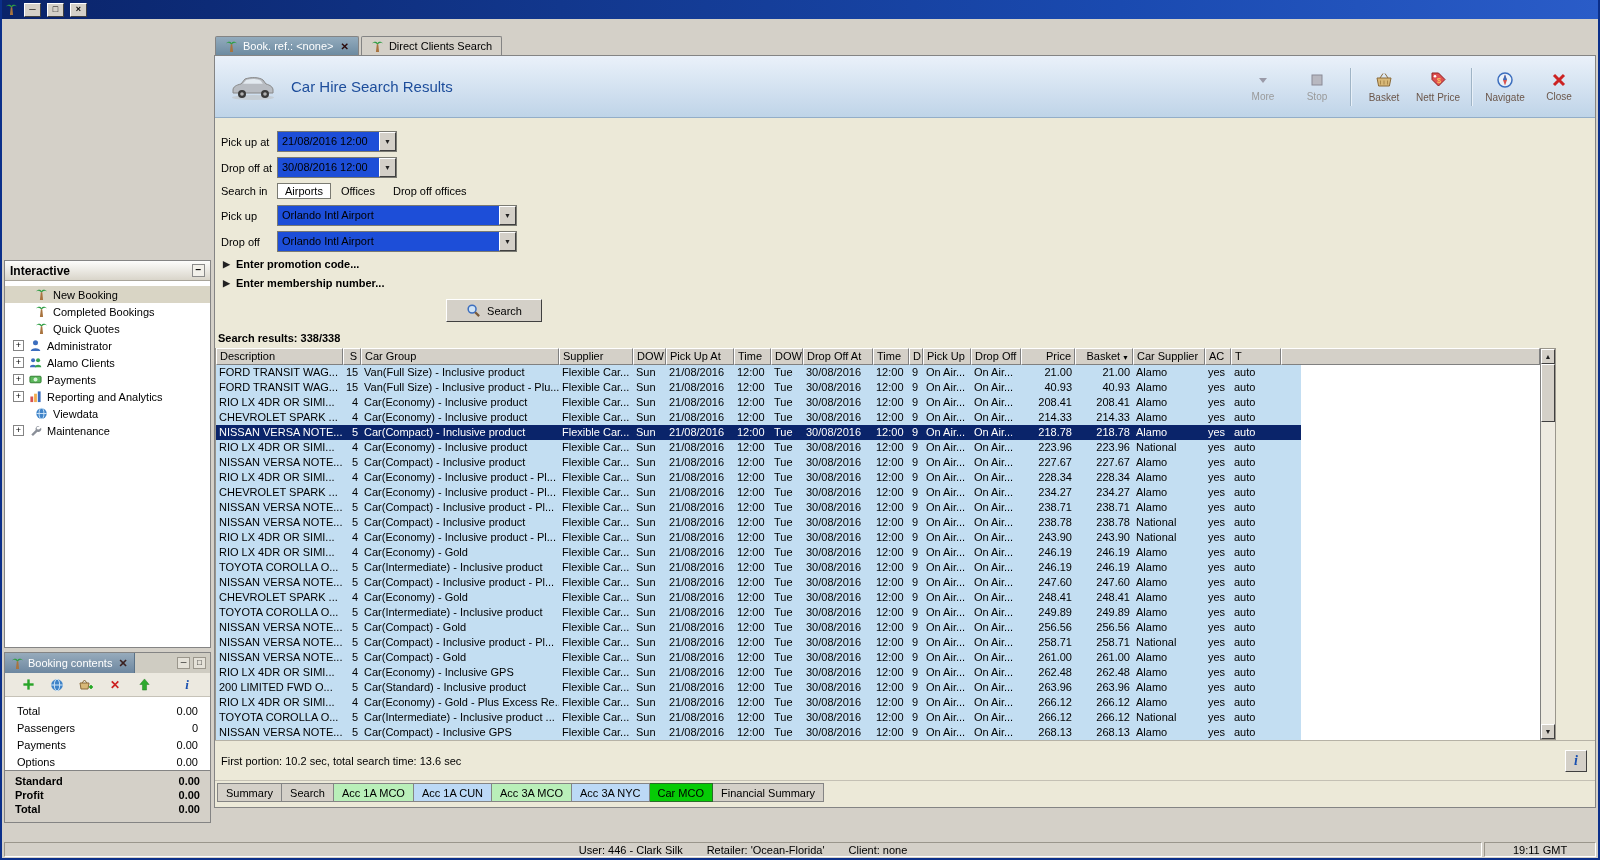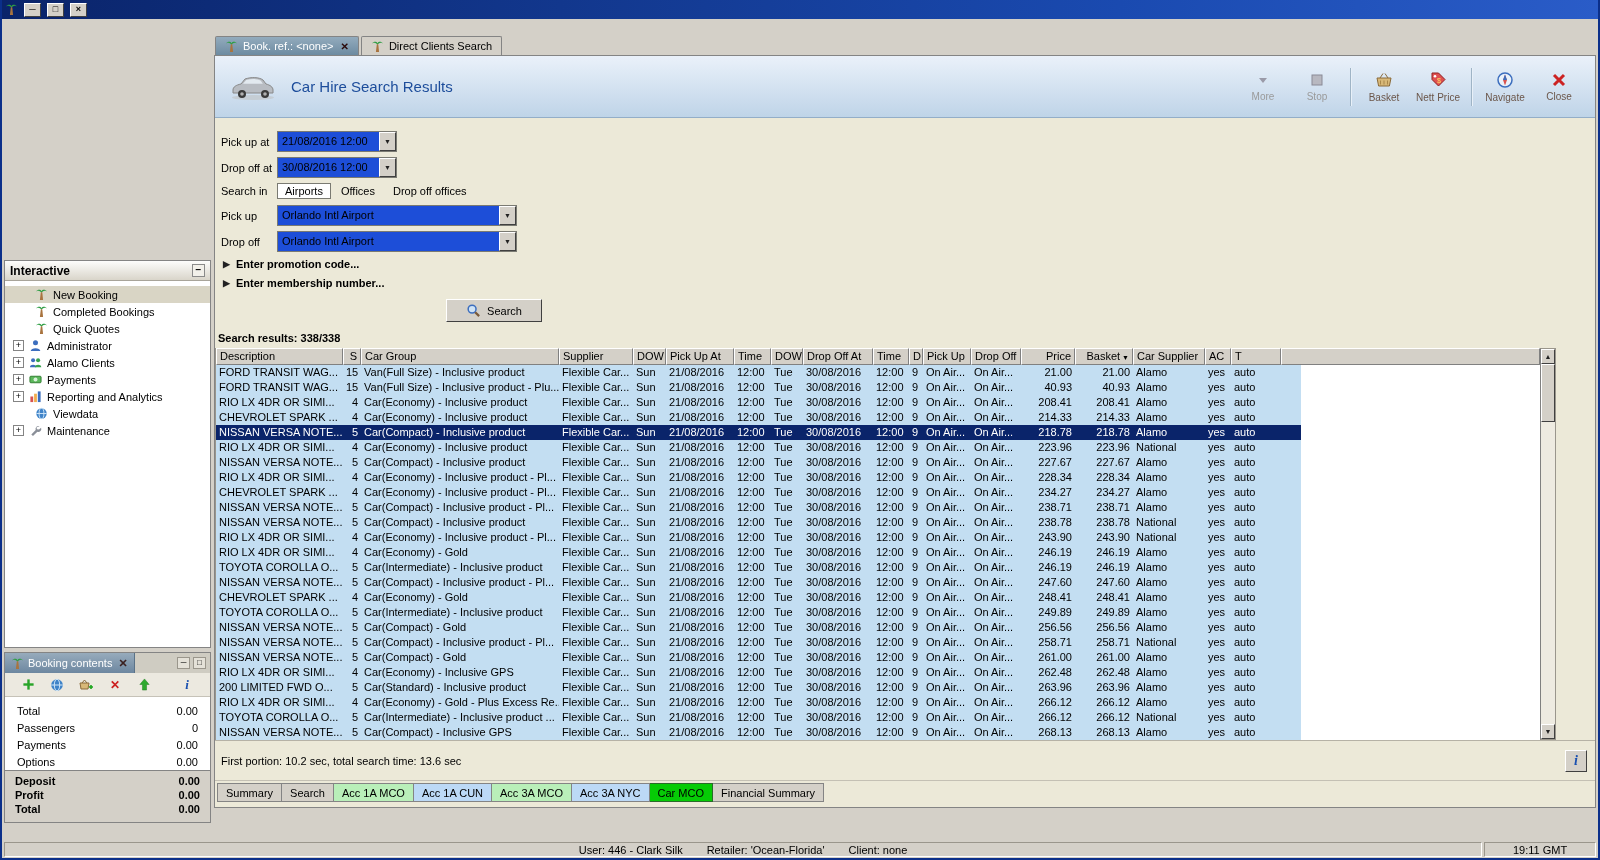--- a/index.html
+++ b/index.html
@@ -305,21 +305,21 @@
               <span>Payments</span>
               <span class="val">0.00</span>
             </div>
             <div class="bc-row">
               <span>Options</span>
               <span class="val">0.00</span>
             </div>
           </div>
         <div class="bc-totals">
             <div class="bc-trow">
-              <span>Deposit</span>
+              <span>Standard</span>
               <span class="val">0.00</span>
             </div>
             <div class="bc-trow">
               <span>Profit</span>
               <span class="val">0.00</span>
             </div>
             <div class="bc-trow">
               <span>Total</span>
               <span class="val">0.00</span>
             </div>

